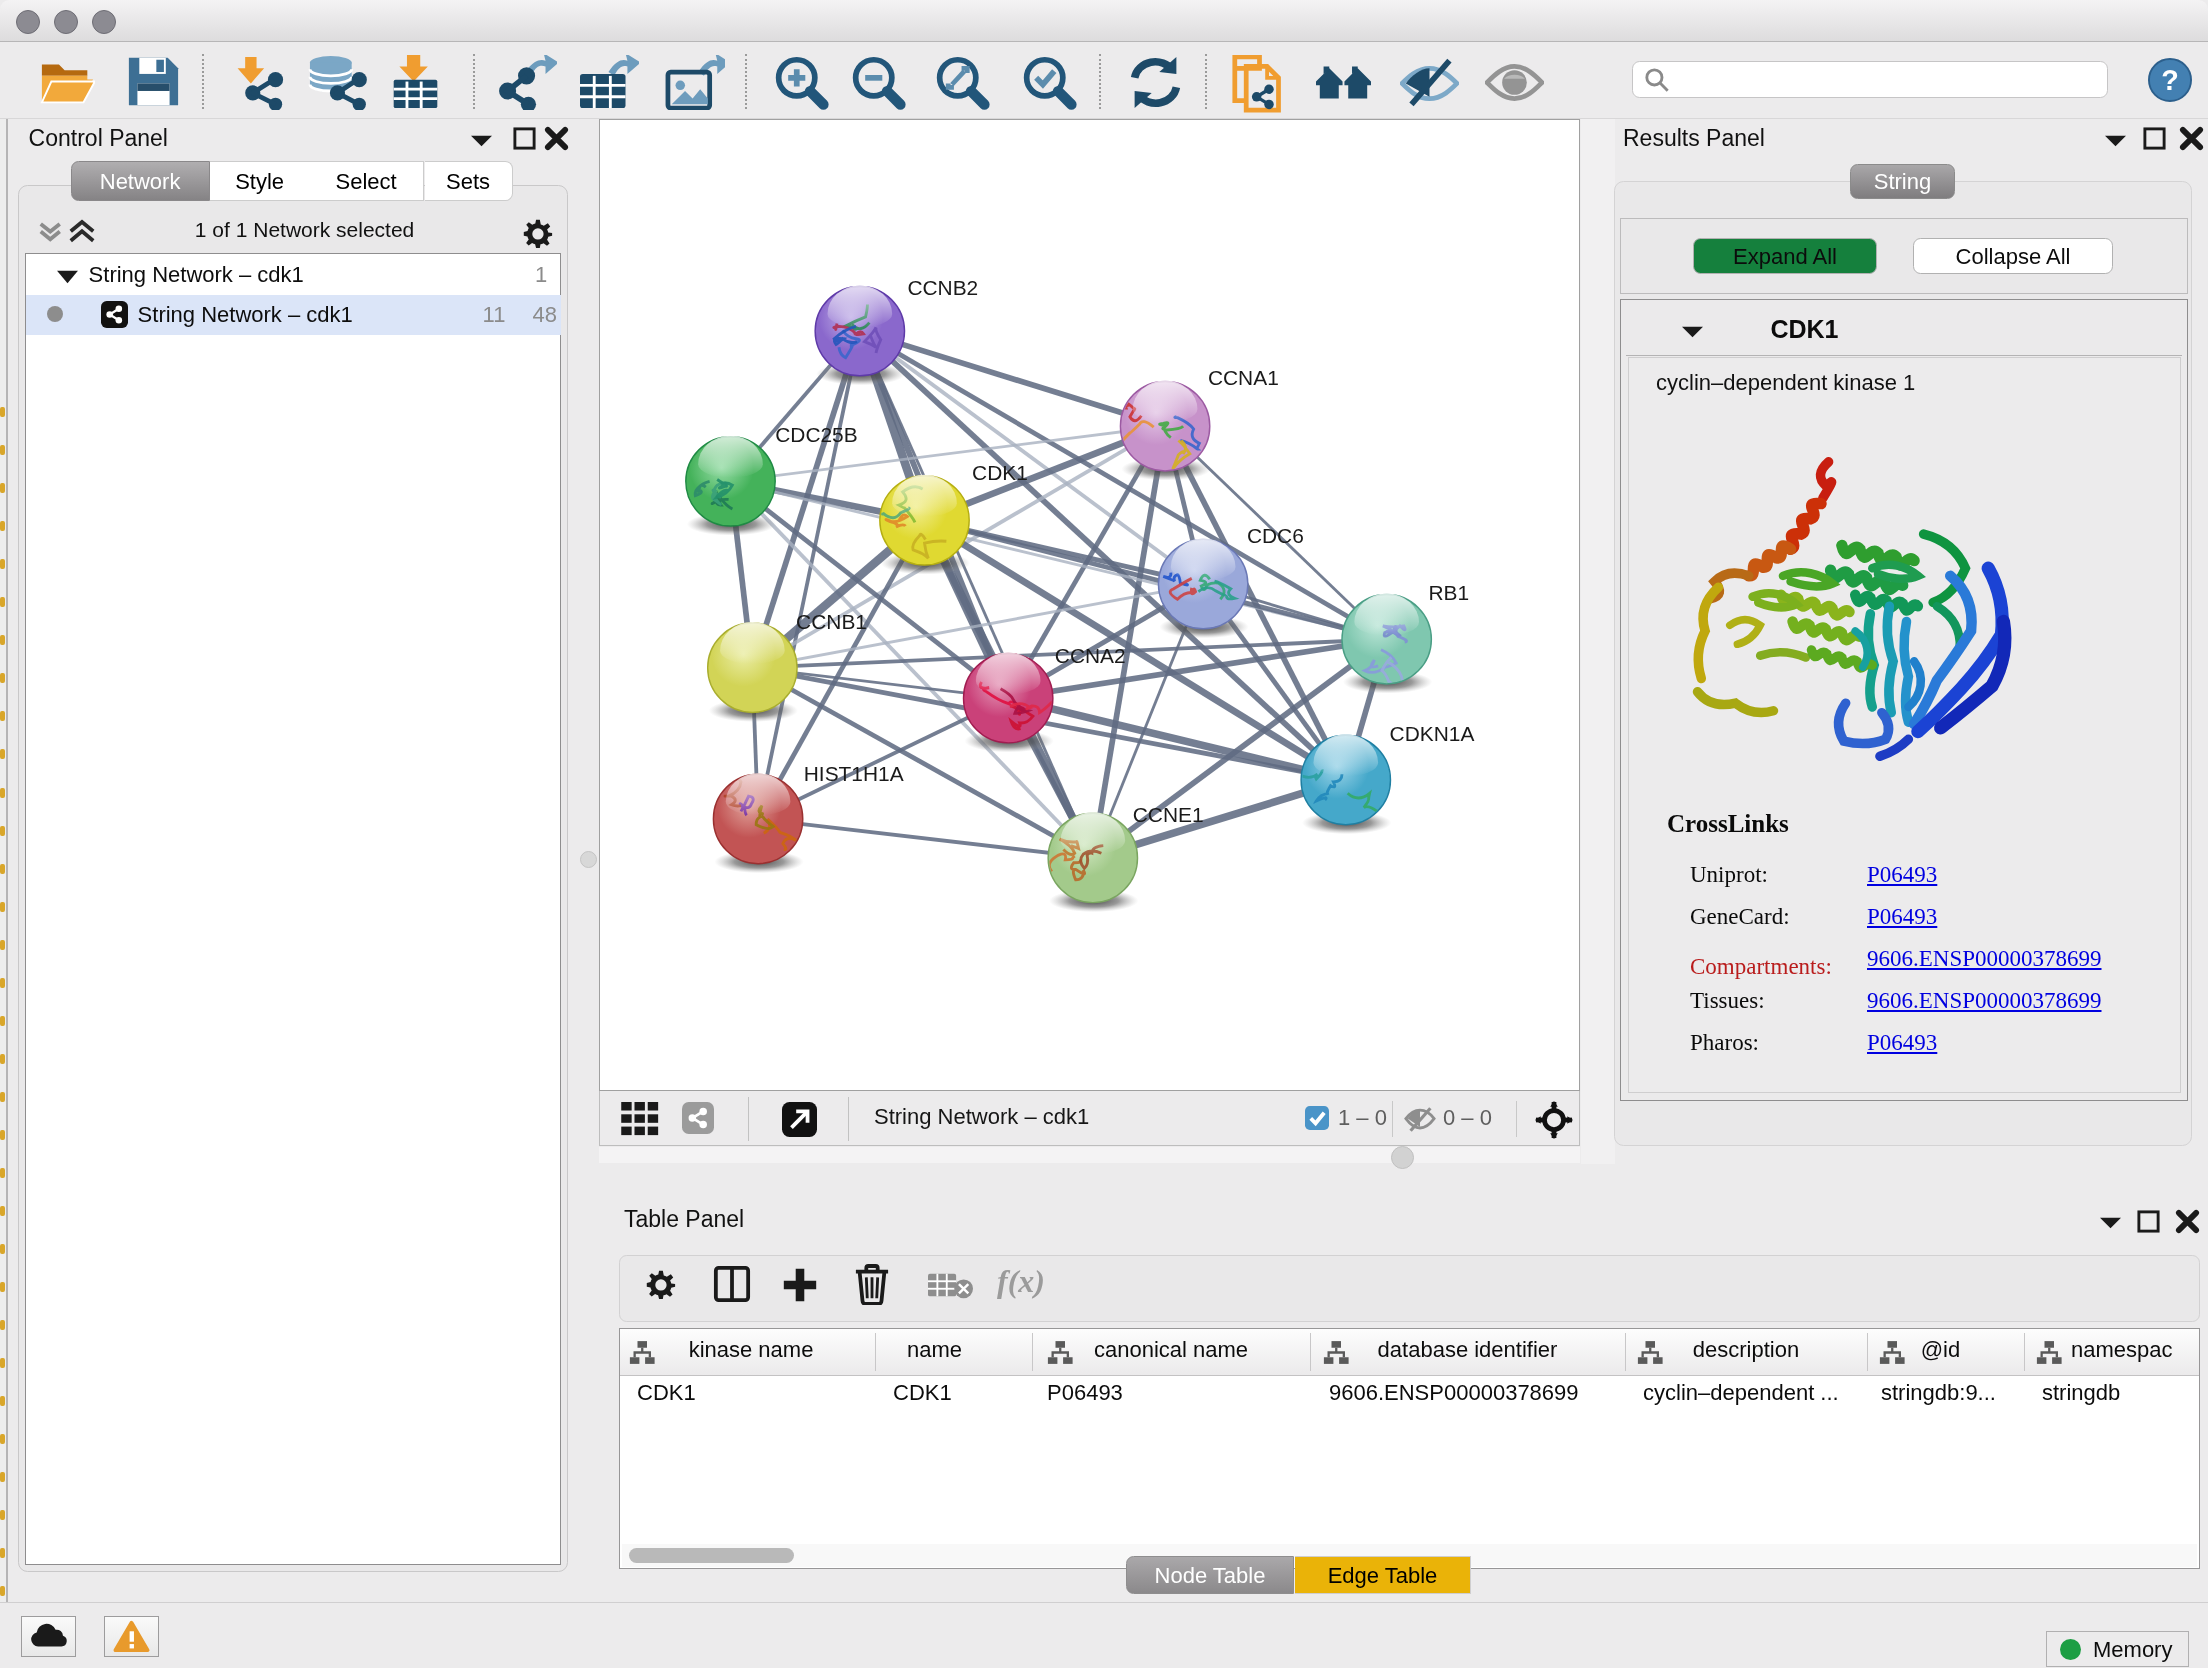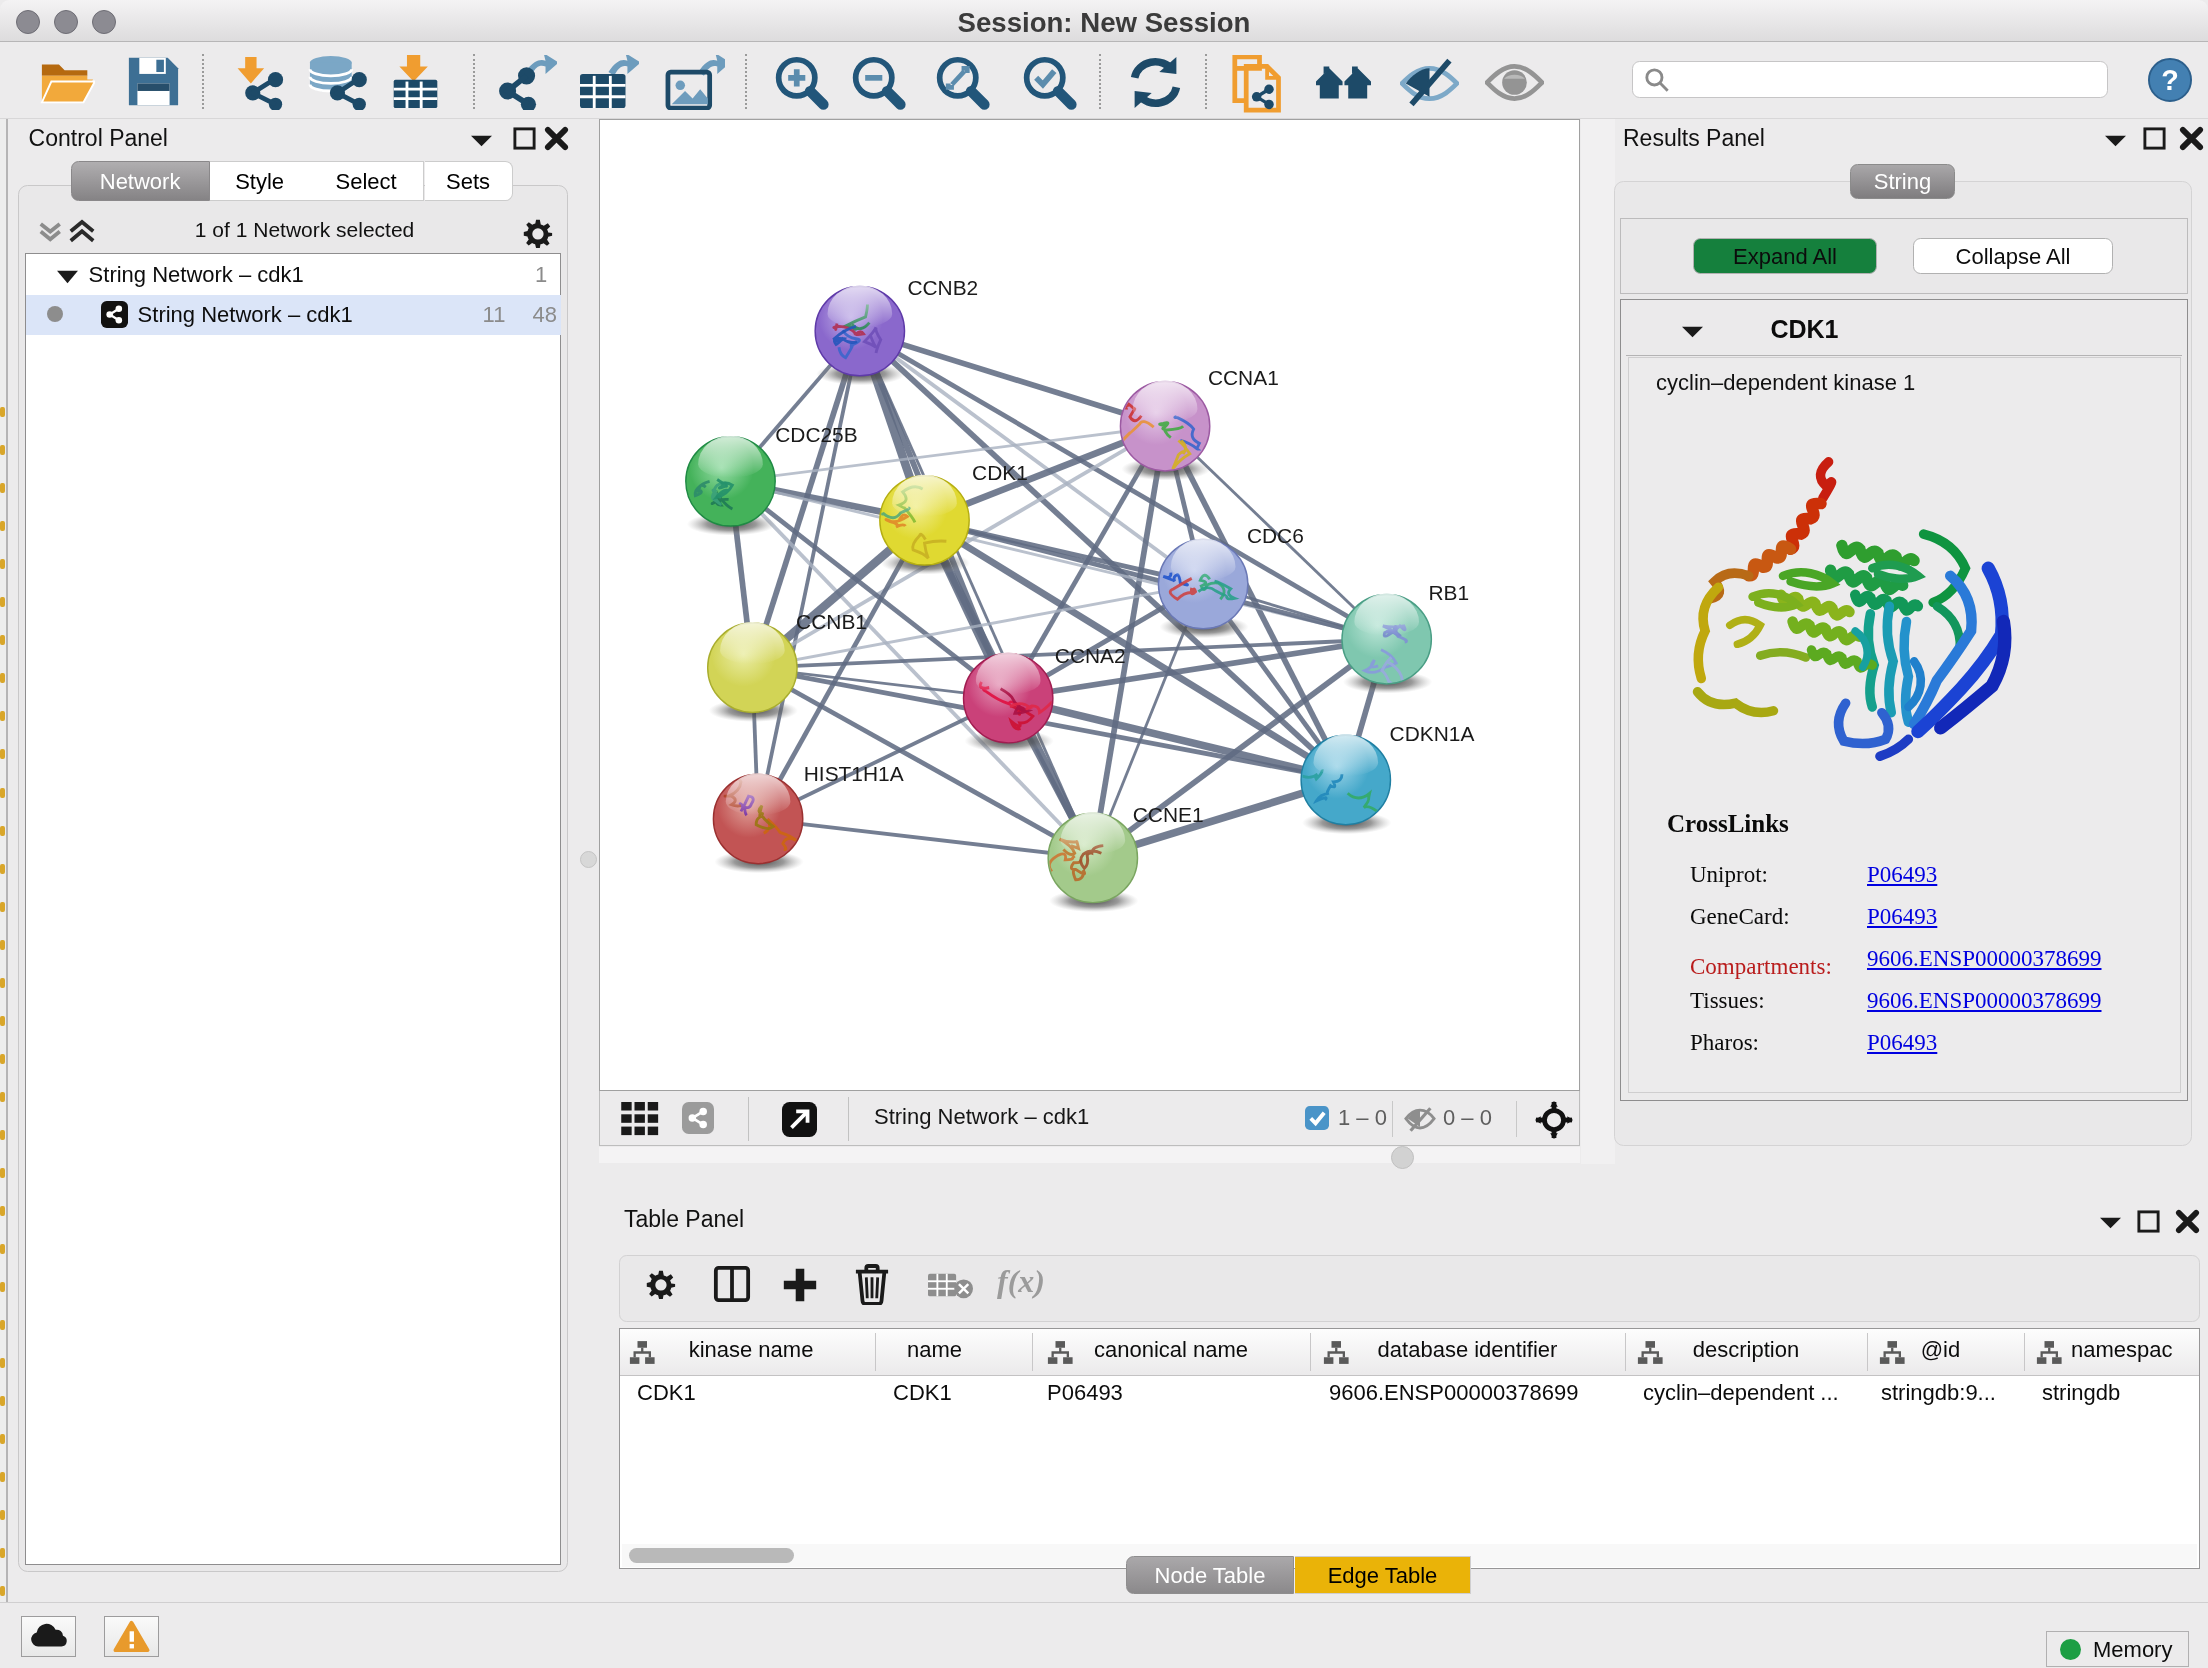--- a/index.html
+++ b/index.html
@@ -33,21 +33,20 @@
   #statusbar { position:absolute; left:0; top:1602px; width:2208px; height:67px;
     background:#ecebec; border-top:1.9px solid #d0cfd0; }
   .panehead { font-size:23px; color:#111; }
 </style>
 </head>
 <body>
 <div id="titlebar">
   <div class="tl" style="left:16px;"></div>
   <div class="tl" style="left:54px;"></div>
   <div class="tl" style="left:92px;"></div>
-  <div id="wtitle">Session: New Session</div>
 </div>
 <div id="toolbar">
   <svg class="ticon" style="left:38px" width="57" height="53" viewBox="0 0 60 56">
     <path d="M4 10 L22 10 L28 16 L52 16 L52 22 L4 22 Z" fill="#b5690f"></path>
     <path d="M4 50 L4 22 L52 22 L52 26 L58 26 L46 50 Z" fill="#f2a93b"></path>
     <path d="M4 50 L14 28 L60 28 L48 50 Z" fill="#f2a93b" stroke="#fff" stroke-width="2"></path>
   </svg>
   <svg class="ticon" style="left:126px" width="55" height="53" viewBox="0 0 58 56">
     <path d="M3 3 L44 3 L55 14 L55 53 L3 53 Z" fill="#3d6f94"></path>
     <path d="M14 3 L42 3 L42 20 L14 20 Z" fill="#fff"></path>

